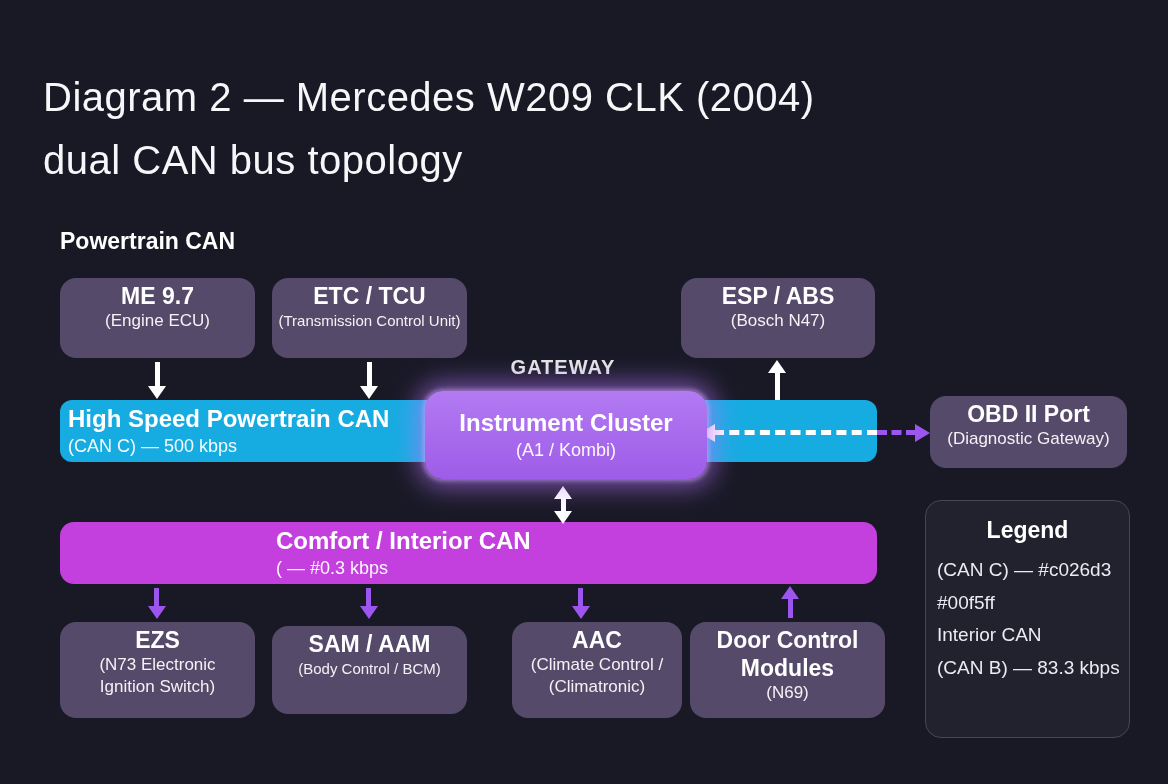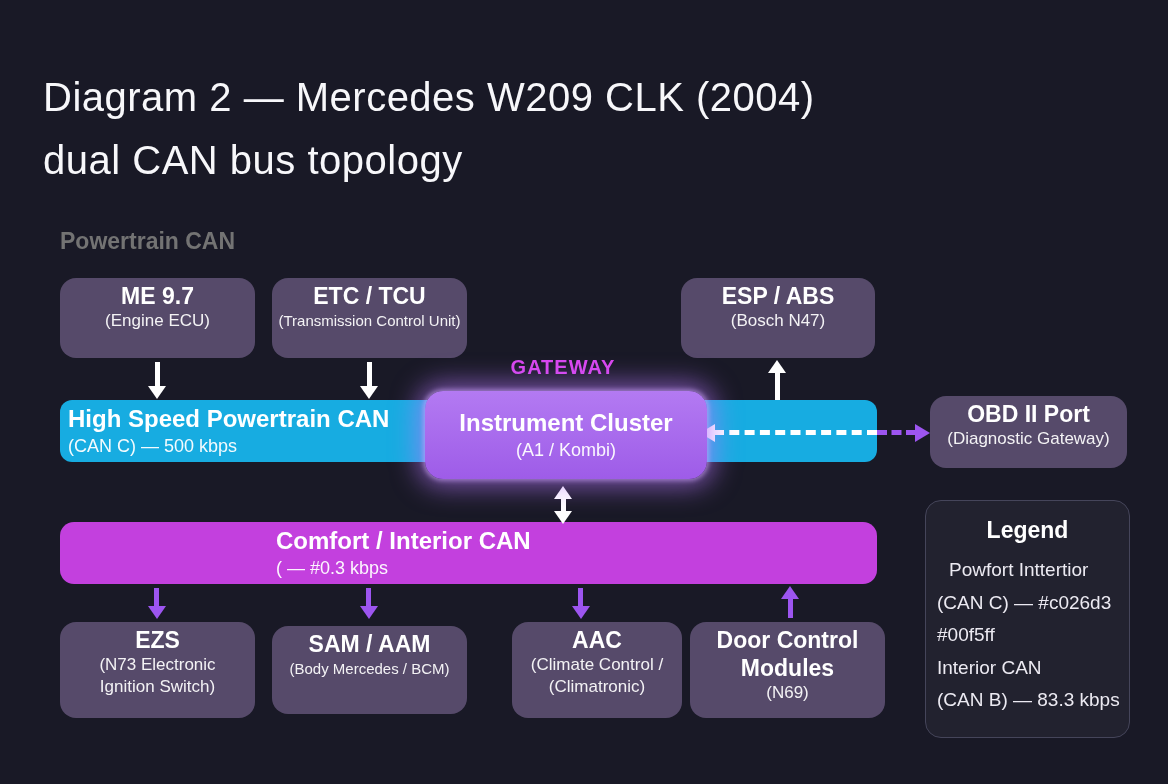--- a/index.html
+++ b/index.html
@@ -7,25 +7,25 @@
   .stage{
     position:relative;width:1168px;height:784px;overflow:hidden;
     background:var(--background,#191926);color:#fff;
   }
   .title{
     position:absolute;left:43px;top:66px;width:900px;
     font-size:40px;line-height:63px;font-weight:400;color:#f7f7fa;
     letter-spacing:.5px;white-space:pre-line;
   }
   .section-label{
-    position:absolute;left:60px;top:228px;font-size:23px;font-weight:700;color:#737373;
+    position:absolute;left:60px;top:228px;font-size:23px;font-weight:700;color:#ffffff;
   }
   .gateway-label{
     position:absolute;left:463px;top:356px;width:200px;text-align:center;
-    font-size:20px;font-weight:700;letter-spacing:1px;color:#d946ef;
+    font-size:20px;font-weight:700;letter-spacing:1px;color:#e5e5e5;
   }
   
   .node{
     position:absolute;border-radius:16px;background:var(--node-box,#564a6a);
     display:flex;flex-direction:column;align-items:center;justify-content:flex-start;
     text-align:center;padding:4px 6px;box-sizing:border-box;
   }
   .node .t{font-size:23px;font-weight:700;line-height:28px;white-space:pre-line;}
   .node .s{font-size:17px;line-height:22px;color:rgba(255,255,255,.93);white-space:pre-line;}
   .node .s.sm{font-size:15px;}
@@ -145,37 +145,36 @@
   <div class="head up purple" style="left:781px;top:586px;"></div>
   <div class="shaft-v purple" style="left:788px;top:597px;height:21px;"></div>
 
   <div class="node" style="left:60px;top:622px;width:195px;height:96px;">
     <div class="t">EZS</div>
     <div class="s">(N73 Electronic
 Ignition Switch)</div>
   </div>
   <div class="node" style="left:272px;top:626px;width:195px;height:88px;">
     <div class="t">SAM / AAM</div>
-    <div class="s sm">(Body Mercedes / BCM)</div>
+    <div class="s sm">(Body Control / BCM)</div>
   </div>
   <div class="node" style="left:512px;top:622px;width:170px;height:96px;">
     <div class="t">AAC</div>
     <div class="s">(Climate Control /
 (Climatronic)</div>
   </div>
   <div class="node" style="left:690px;top:622px;width:195px;height:96px;">
     <div class="t">Door Control
 Modules</div>
     <div class="s">(N69)</div>
   </div>
 
   <div class="legend">
     <div class="lt">Legend</div>
     <div class="lines">
-      <div class="ll indent">Powfort Inttertior</div>
       <div class="ll">(CAN C) — #c026d3</div>
       <div class="ll">#00f5ff</div>
       <div class="ll">Interior CAN</div>
       <div class="ll">(CAN B) — 83.3 kbps</div>
     </div>
   </div>
 
 </div>
 
 </body></html>

